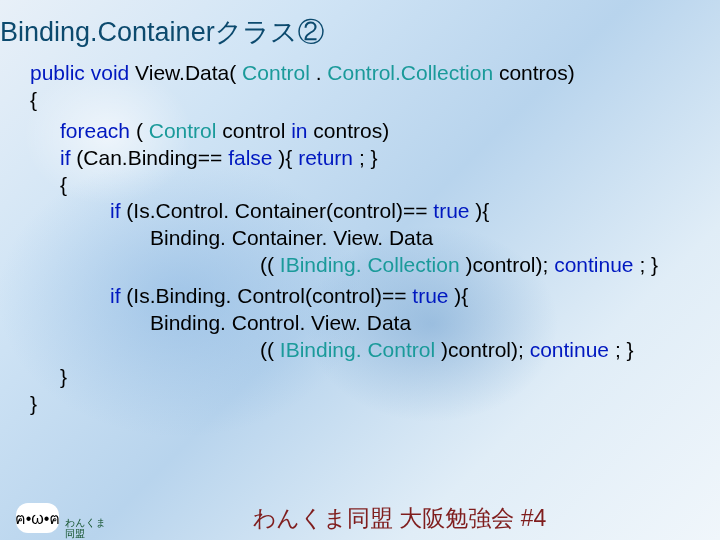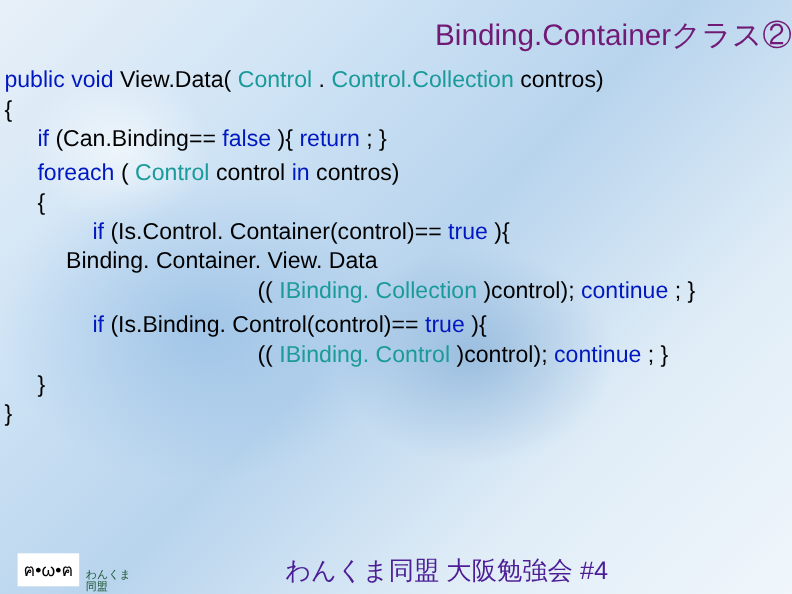--- a/index.html
+++ b/index.html
@@ -14,77 +14,77 @@
   .bg-deco {
     position: absolute;
     inset: 0;
     background:
       radial-gradient(ellipse 260px 200px at 25% 55%, rgba(120,170,220,0.45) 0%, rgba(120,170,220,0) 70%),
       radial-gradient(ellipse 180px 140px at 60% 60%, rgba(70,130,190,0.35) 0%, rgba(70,130,190,0) 70%),
       radial-gradient(ellipse 120px 100px at 15% 25%, rgba(255,255,255,0.6) 0%, rgba(255,255,255,0) 70%);
     pointer-events: none;
   }
   .title {
-    text-align: right;
+    text-align: left;
     font-size: 27px;
-    color: #701a75;
+    color: #0c4a6e;
     padding-top: 14px;
     font-weight: 400;
     position: relative;
     z-index: 2;
   }
   .code {
     position: relative;
     z-index: 2;
     font-family: "Arial", sans-serif;
     font-size: 21px;
     color: #000;
     line-height: 1.28;
-    padding: 10px 0 0 4px;
+    padding: 10px 0 0 30px;
     font-weight: 400;
   }
   .kw { color: #0018c0; }
   .typ { color: #1a9a9a; }
   .id0 { text-indent: 0; }
   .id1 { margin-left: 30px; }
   .id2 { margin-left: 80px; }
-  .id3 { margin-left: 56px; }
+  .id3 { margin-left: 120px; }
   .id4 { margin-left: 230px; }
   .footer {
     position: absolute;
     left: 0; right: 0; bottom: 0;
     height: 44px;
     display: flex;
     align-items: center;
     z-index: 3;
   }
   .footer-logo {
-    width: 56px;
+    width: 43px;
     height: 30px;
     margin-left: 16px;
     background: #fff;
-    border-radius: 0;
+    border-radius: 12px;
     display: flex;
     align-items: center;
     justify-content: center;
     font-size: 16px;
   }
   .footer-text-small {
     margin-left: 6px;
     font-size: 10px;
     color: #14532d;
     line-height: 1.1;
     width: 54px;
     margin-top: 20px;
   }
   .footer-main {
     flex: 1;
     text-align: center;
     font-size: 23px;
-    color: #4c1d95;
+    color: #7f1d1d;
     padding-right: 40px;
   }
   .blk1 { margin-top: 4px; }
   .blk2 { margin-top: 4px; }
 </style>
 </head>
 <body>
 
 <div class="bg-deco"></div>
 
@@ -95,36 +95,36 @@
     <span class="kw">public</span>
     <span> </span>
     <span class="kw">void</span>
     <span> View.Data(</span>
     <span class="typ">Control</span>
     <span>. </span>
     <span class="typ">Control.Collection</span>
     <span> contros)</span>
   </div>
   <div class="id0">{</div>
+  <div class="id1 blk1">
+    <span class="kw">foreach</span>
+    <span>(</span>
+    <span class="typ">Control</span>
+    <span> control </span>
+    <span class="kw">in</span>
+    <span> contros)</span>
+  </div>
+
   <div class="id1">
     <span class="kw">if</span>
     <span>(Can.Binding==</span>
     <span class="kw">false</span>
     <span>){</span>
     <span class="kw">return</span>
     <span>; }</span>
-  </div>
-
-  <div class="id1 blk1">
-    <span class="kw">foreach</span>
-    <span>(</span>
-    <span class="typ">Control</span>
-    <span> control </span>
-    <span class="kw">in</span>
-    <span> contros)</span>
   </div>
   <div class="id1">{</div>
   <div class="id2">
     <span class="kw">if</span>
     <span>(Is.Control. Container(control)==</span>
     <span class="kw">true</span>
     <span>){</span>
   </div>
   <div class="id3">Binding. Container. View. Data</div>
   <div class="id4">
@@ -134,20 +134,21 @@
     <span class="kw">continue</span>
     <span>; }</span>
   </div>
 
   <div class="id2 blk2">
     <span class="kw">if</span>
     <span>(Is.Binding. Control(control)==</span>
     <span class="kw">true</span>
     <span>){</span>
   </div>
+  <div class="id3">Binding. Control. View. Data</div>
   <div class="id4">
     <span>((</span>
     <span class="typ">IBinding. Control</span>
     <span>)control); </span>
     <span class="kw">continue</span>
     <span>; }</span>
   </div>
   <div class="id1">}</div>
   <div class="id0">}</div>
 </div>

